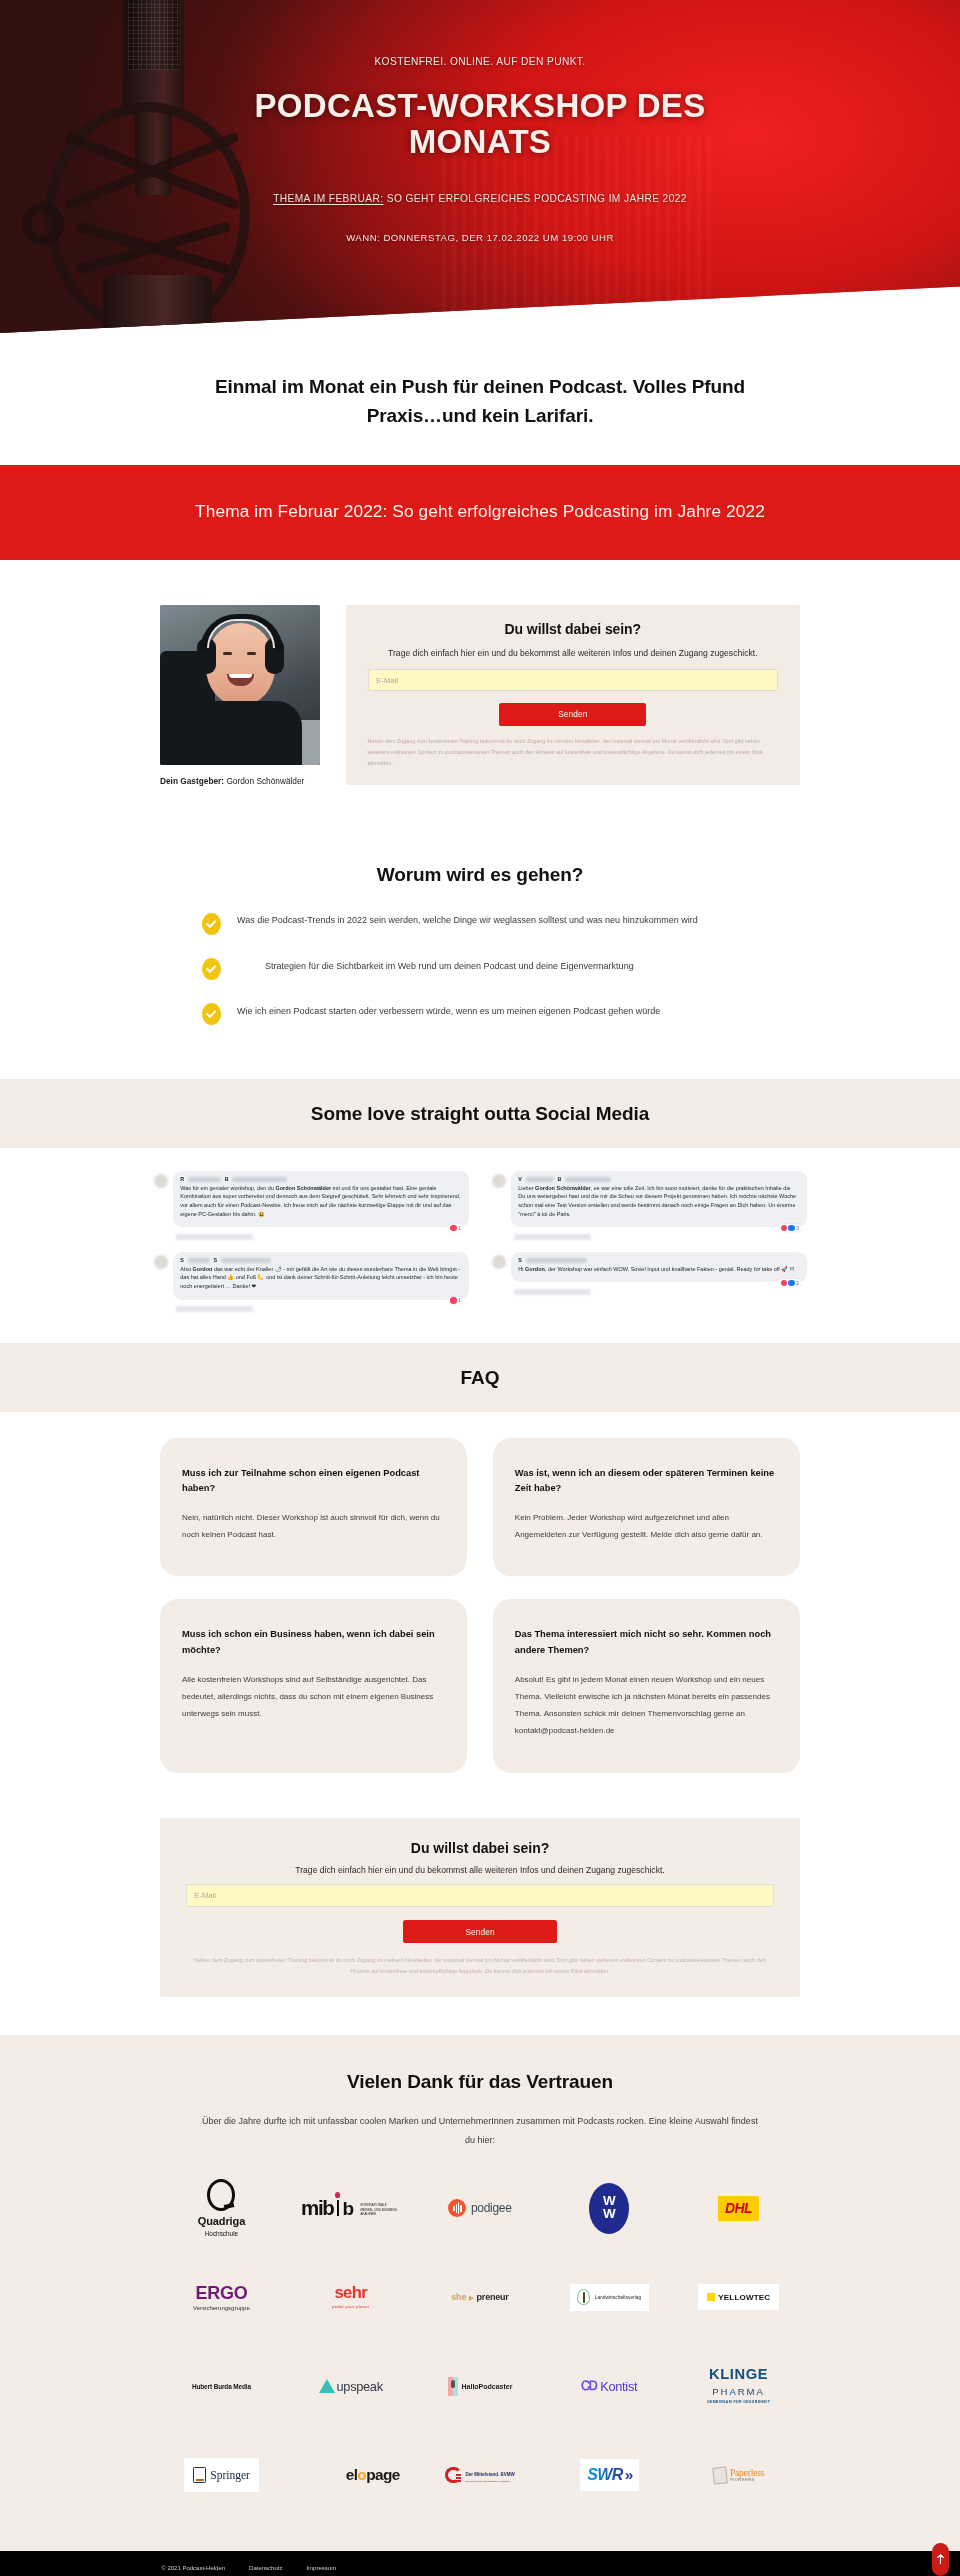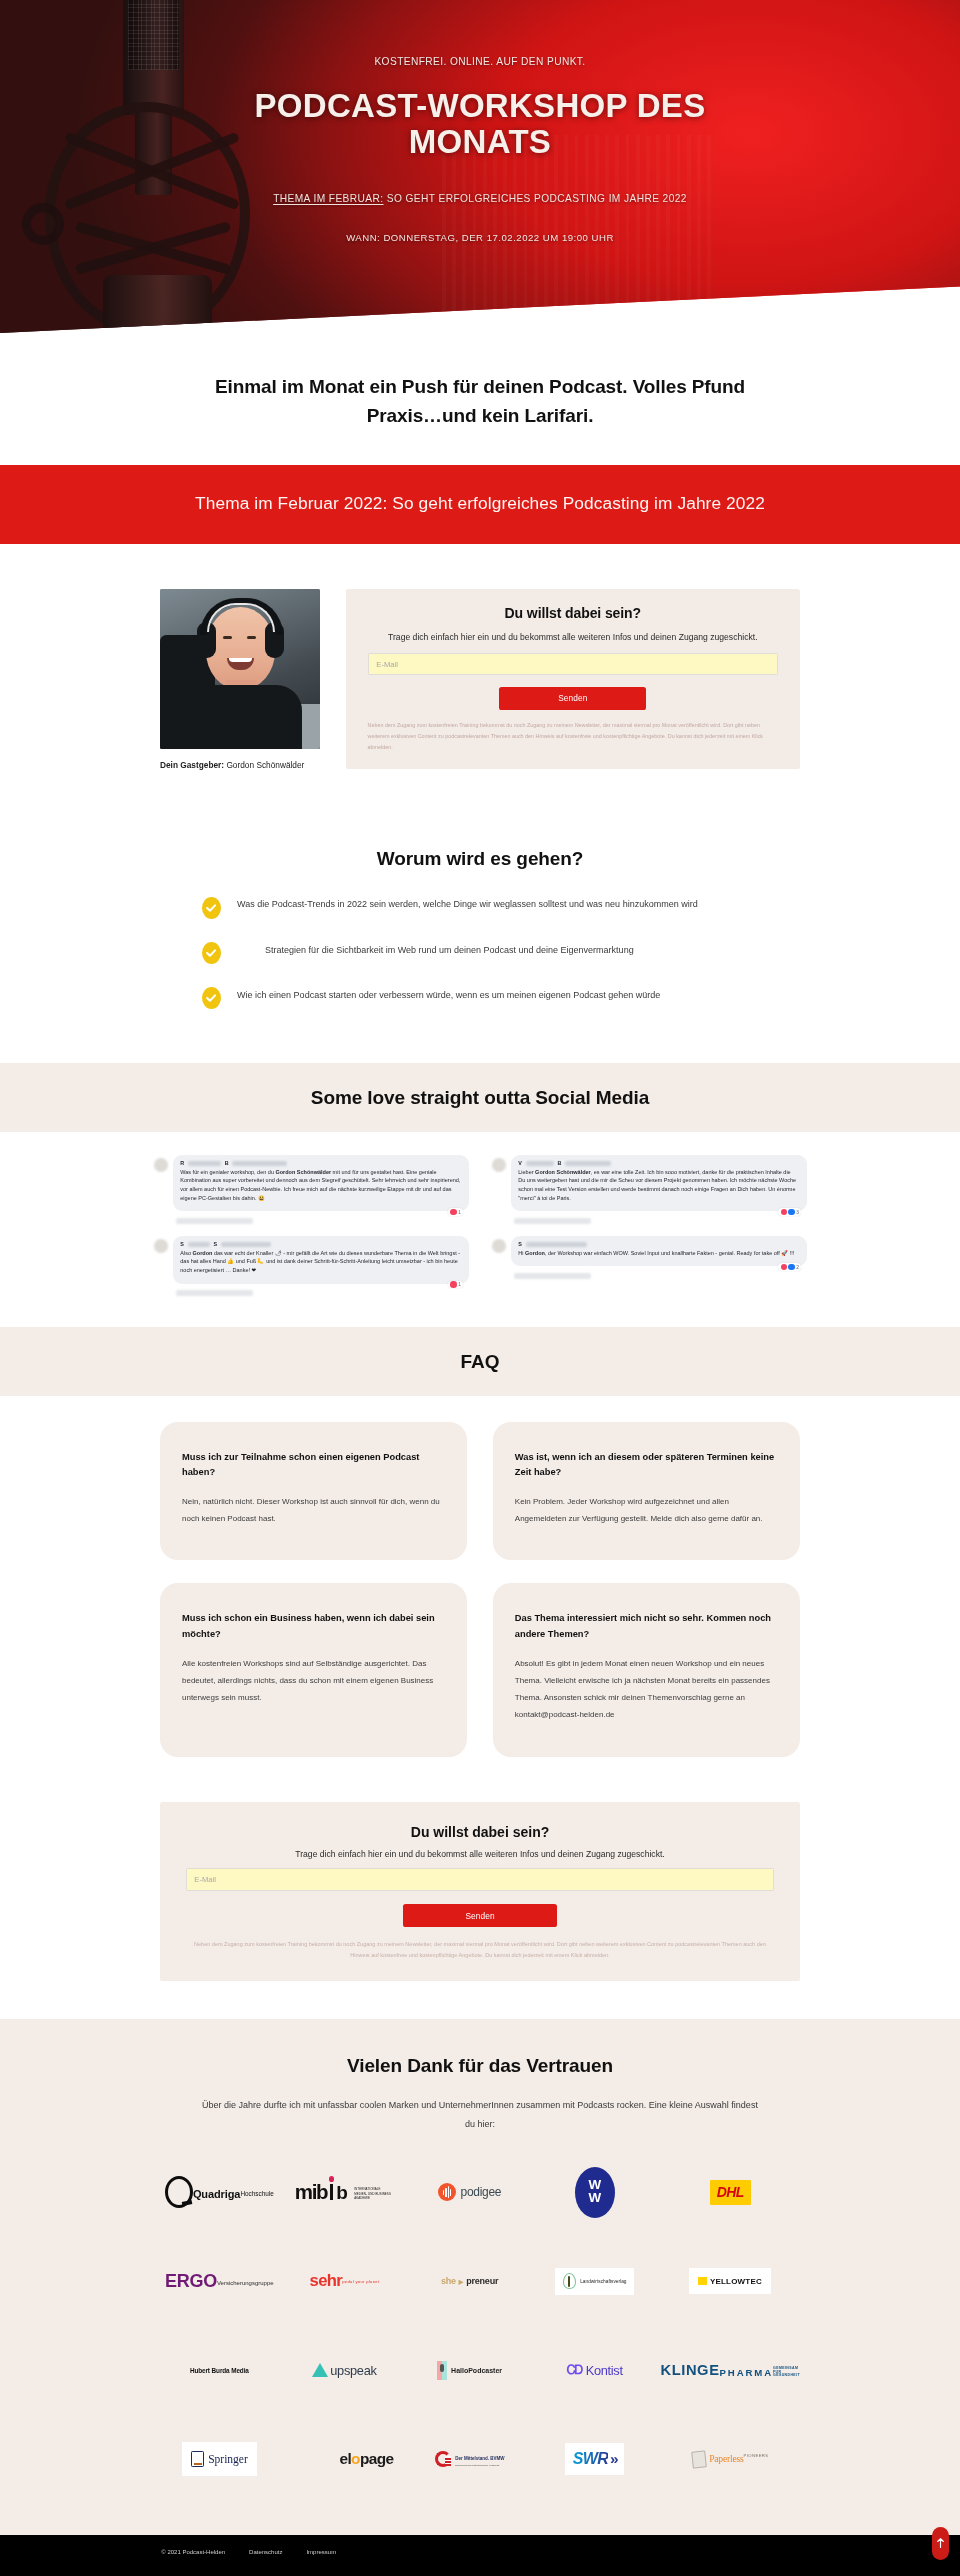--- a/index.html
+++ b/index.html
@@ -101,21 +101,21 @@
     font-family:"Liberation Sans", sans-serif;
     font-weight:700;font-size:19px;line-height:1.5;letter-spacing:-0.1px;color:#111;
   }
 
   
   .redbar{
     background:#dd1a16;color:#fff;text-align:center;
     padding:25.6px 0 28px;
   }
   .redbar h3{
-    max-width:615px;margin:0 auto;
+    max-width:615px;margin:8px auto;
     font-weight:400;font-size:17.3px;line-height:1.45;letter-spacing:0.1px;color:#fdf6f4;
   }
 
   
   .formband{background:#fff;padding:45px 0 41px;}
   .wrap{width:640px;margin:0 auto;}
   .formrow{display:flex;gap:25.6px;align-items:flex-start;}
   .host{width:160px;flex:0 0 160px;}
   .host-photo{
     width:160px;height:160px;border-radius:1.9px;overflow:hidden;position:relative;
@@ -244,21 +244,21 @@
   
   .thanks{background:#f3ece7;padding:36px 0 45px;}
   .thanks h2{text-align:center;font-weight:700;font-size:19px;letter-spacing:-0.1px;color:#111;}
   .thanks p.sub{
     width:563px;margin:19px auto 0;text-align:center;font-size:9px;line-height:2.1;color:#3a3a3a;
   }
   .logo-grid{width:640px;margin:28px auto 0;display:grid;grid-template-columns:repeat(5,1fr);gap:28px 6.4px;}
   .logo-cell{height:61px;display:flex;align-items:center;justify-content:center;}
 
   
-  .lg{display:flex;align-items:center;justify-content:center;line-height:1;}
+  .lg{display:flex;flex-direction:column;align-items:center;justify-content:center;line-height:1;}
   .quadriga-q{
     width:28px;height:32px;border:3.8px solid #0d0d0d;border-radius:50%;position:relative;
   }
   .quadriga-q:after{content:"";position:absolute;right:-1.9px;bottom:0px;width:10.2px;height:3.8px;background:#0d0d0d;transform:rotate(-12deg);}
   .quadriga-t1{font-size:11px;font-weight:700;color:#111;margin-top:5.1px;letter-spacing:-0.1px;}
   .quadriga-t2{font-size:6.4px;color:#111;margin-top:3.2px;}
   .mib-wrap{display:flex;align-items:flex-end;gap:3.2px;}
   .mib-m{font-size:20.5px;font-weight:700;color:#111;line-height:.8;letter-spacing:-1.3px;}
   .mib-i{width:2.6px;height:16.6px;background:#111;position:relative;}
   .mib-i:after{content:"";position:absolute;left:-1.3px;top:-7.7px;width:5.1px;height:5.8px;background:#d8235a;border-radius:50%;}
@@ -302,21 +302,21 @@
   }
   .up-t{font-size:12.8px;color:#2f3c4c;letter-spacing:-0.3px;}
   .hallo{display:flex;align-items:center;gap:3.8px;}
   .hallo-mark{width:10.2px;height:19px;background:linear-gradient(90deg,#f4a8a8 0%,#f4a8a8 45%,#a9e3dc 55%,#a9e3dc 100%);position:relative;}
   .hallo-mark:after{content:"";position:absolute;left:3.2px;top:3.8px;width:3.8px;height:7.7px;background:#555;border-radius:1.9px;}
   .hallo-t{font-size:7px;color:#1d1d1d;font-weight:600;}
   .kontist{display:flex;align-items:center;gap:3.8px;}
   .kon-mark{font-size:12.8px;color:#6f4df0;font-weight:600;letter-spacing:-1.3px;}
   .kon-t{font-size:12.8px;color:#4b3ac9;letter-spacing:-0.3px;}
   .klinge-t{font-size:14.7px;font-weight:700;color:#12507f;letter-spacing:0.6px;line-height:1;}
-  .klinge-p{font-size:9.6px;font-weight:700;color:#12507f;letter-spacing:1.9px;margin-top:5.1px;}
+  .klinge-p{font-size:9.6px;font-weight:400;color:#12507f;letter-spacing:1.9px;margin-top:5.1px;}
   .klinge-s{font-size:3.5px;font-weight:700;color:#12507f;letter-spacing:0.4px;margin-top:4.5px;}
   .springer{background:#fff;padding:9px 9px;display:flex;align-items:center;gap:4.5px;}
   .spr-mark{width:12.8px;height:16.6px;border:1px solid #1b2a5e;position:relative;border-radius:1.3px;}
   .spr-mark:after{content:"";position:absolute;left:1.9px;bottom:1.3px;width:8.3px;height:1.9px;background:#b5651d;}
   .spr-t{font-size:11.5px;color:#16224e;font-family:"Liberation Serif",serif;}
   .elopage{font-size:15.4px;font-weight:700;color:#1b1b1b;letter-spacing:-0.6px;margin-left:44px;}
   .elopage .o{color:#f5a623;}
   .bvmw{display:flex;align-items:center;gap:3.8px;}
   .bvmw-mark{width:16.6px;height:16.6px;border:3.2px solid #d11f26;border-radius:50%;border-right-color:transparent;position:relative;}
   .bvmw-mark:after{content:"";position:absolute;right:-2.6px;top:1.9px;width:5.8px;height:10.2px;background:repeating-linear-gradient(0deg,#d11f26 0 1.9px,#fff 1.9px 3.2px);}

